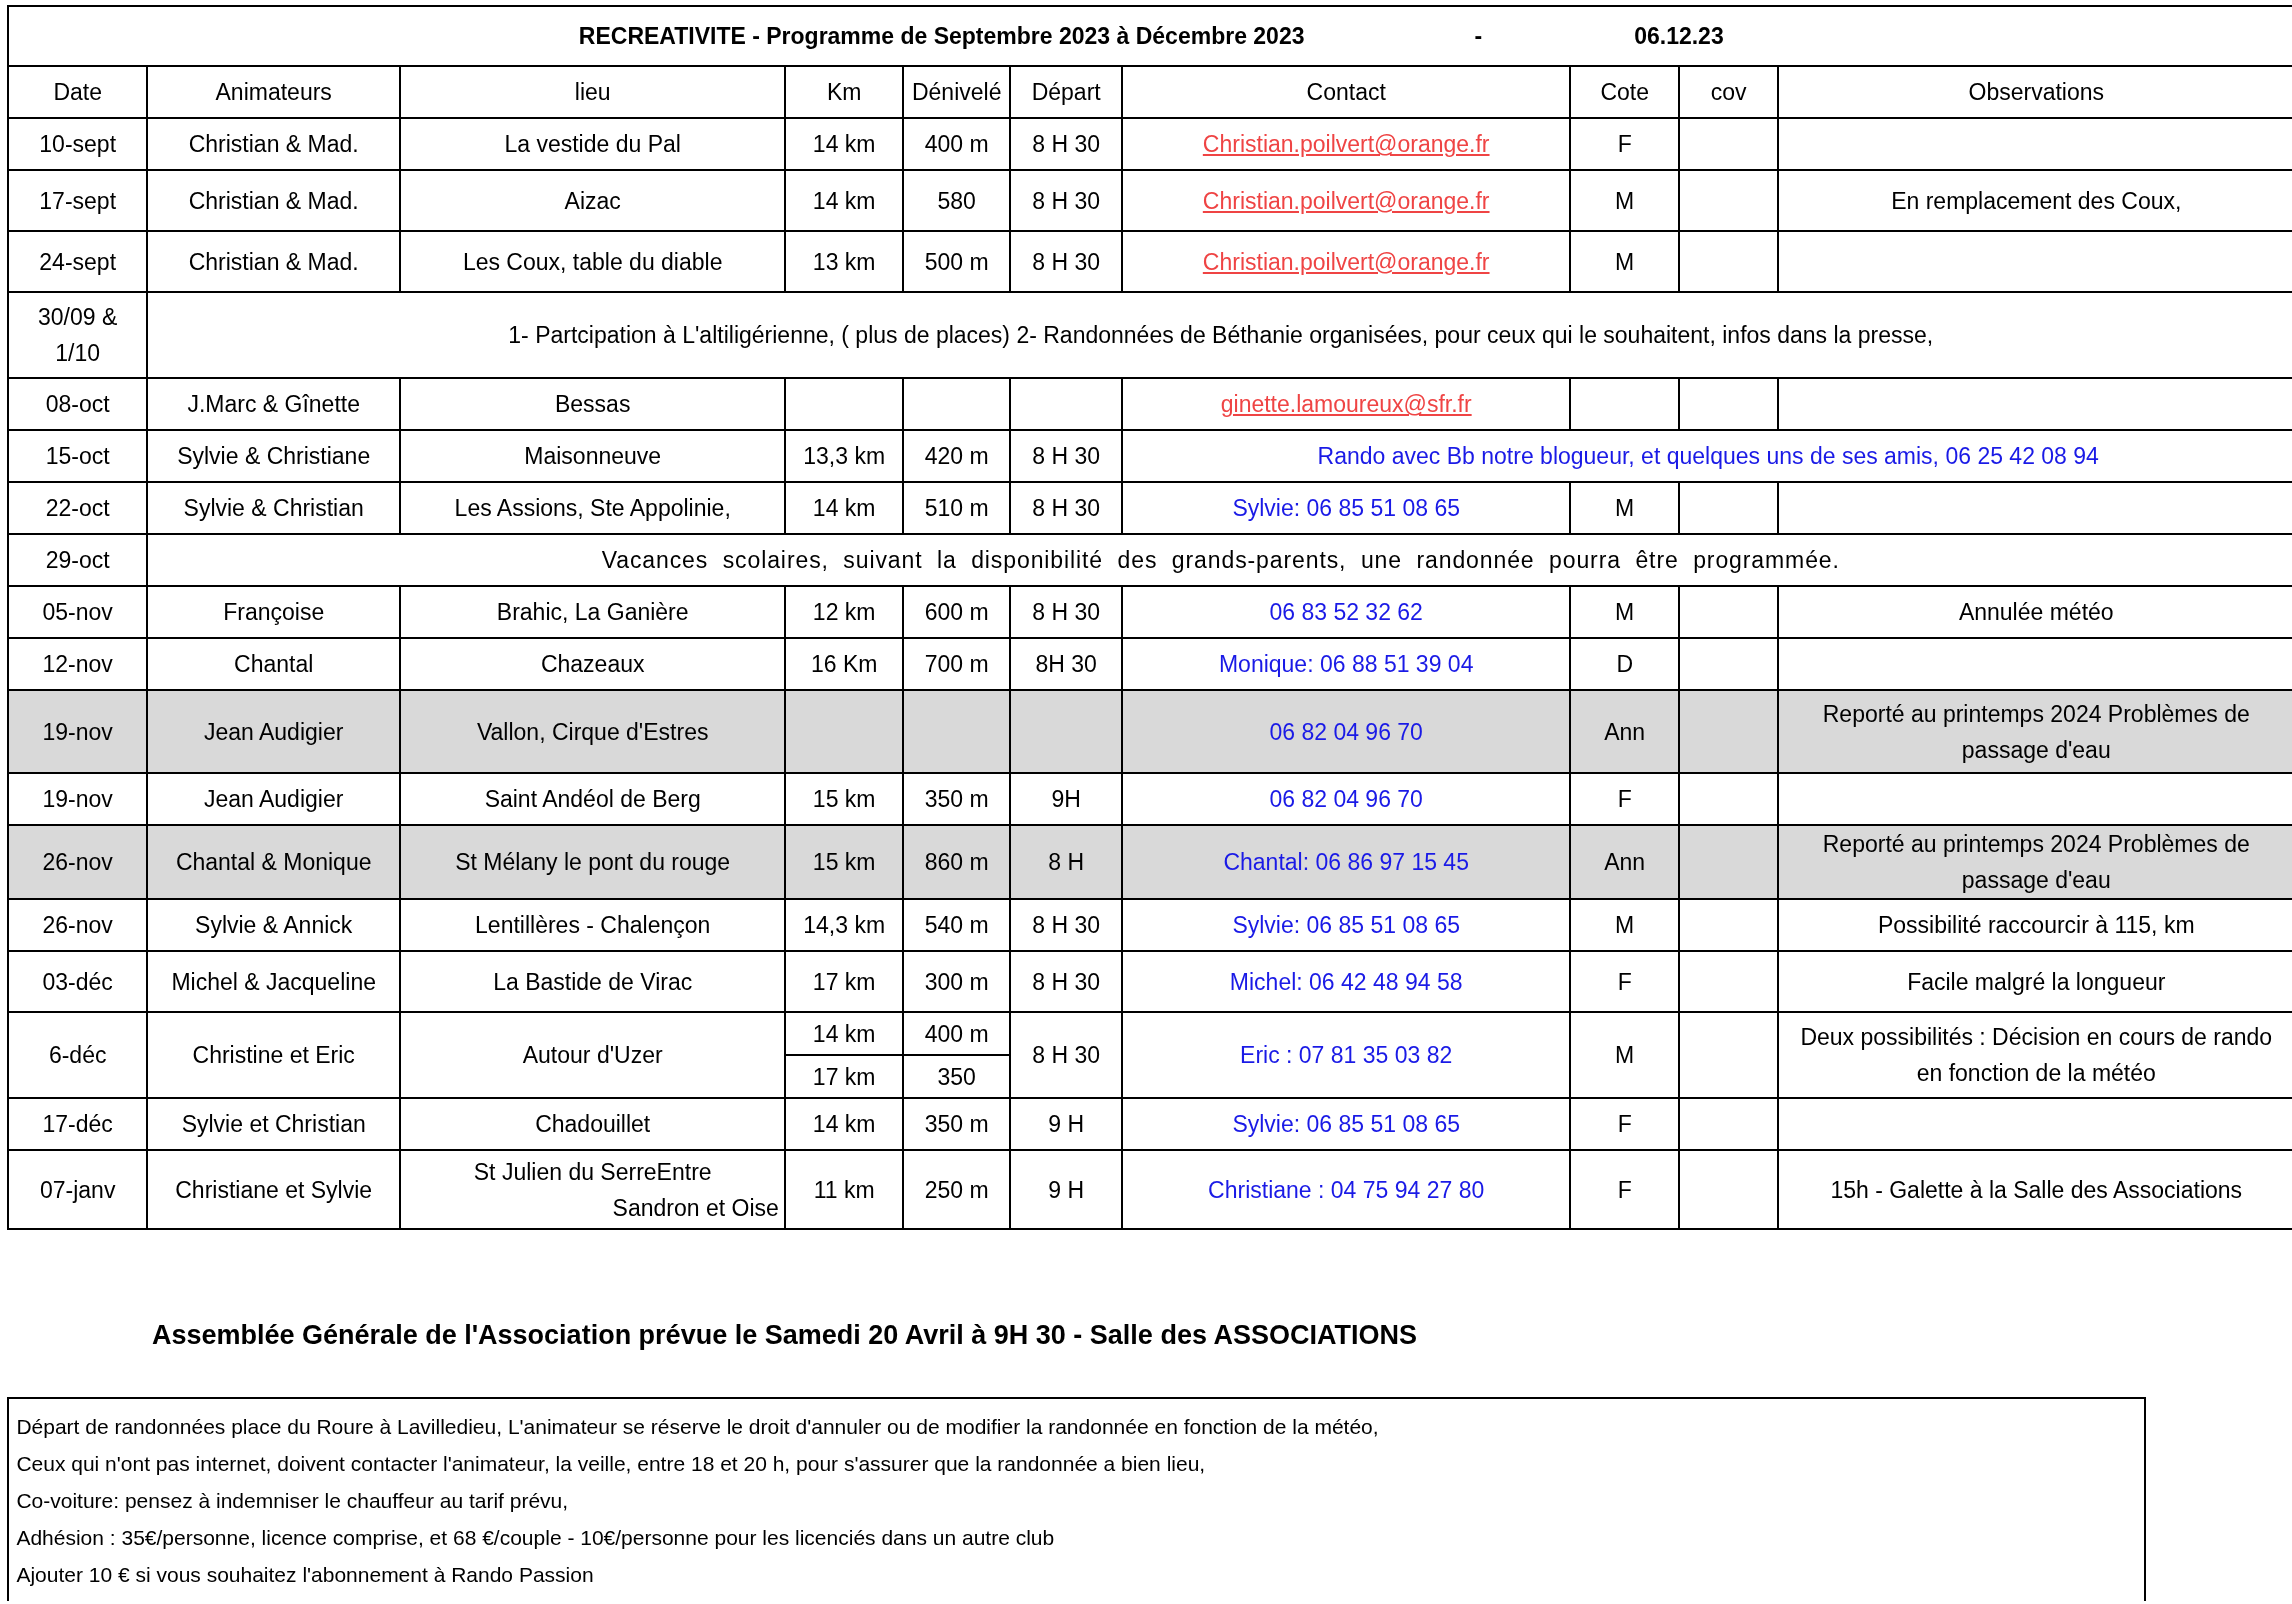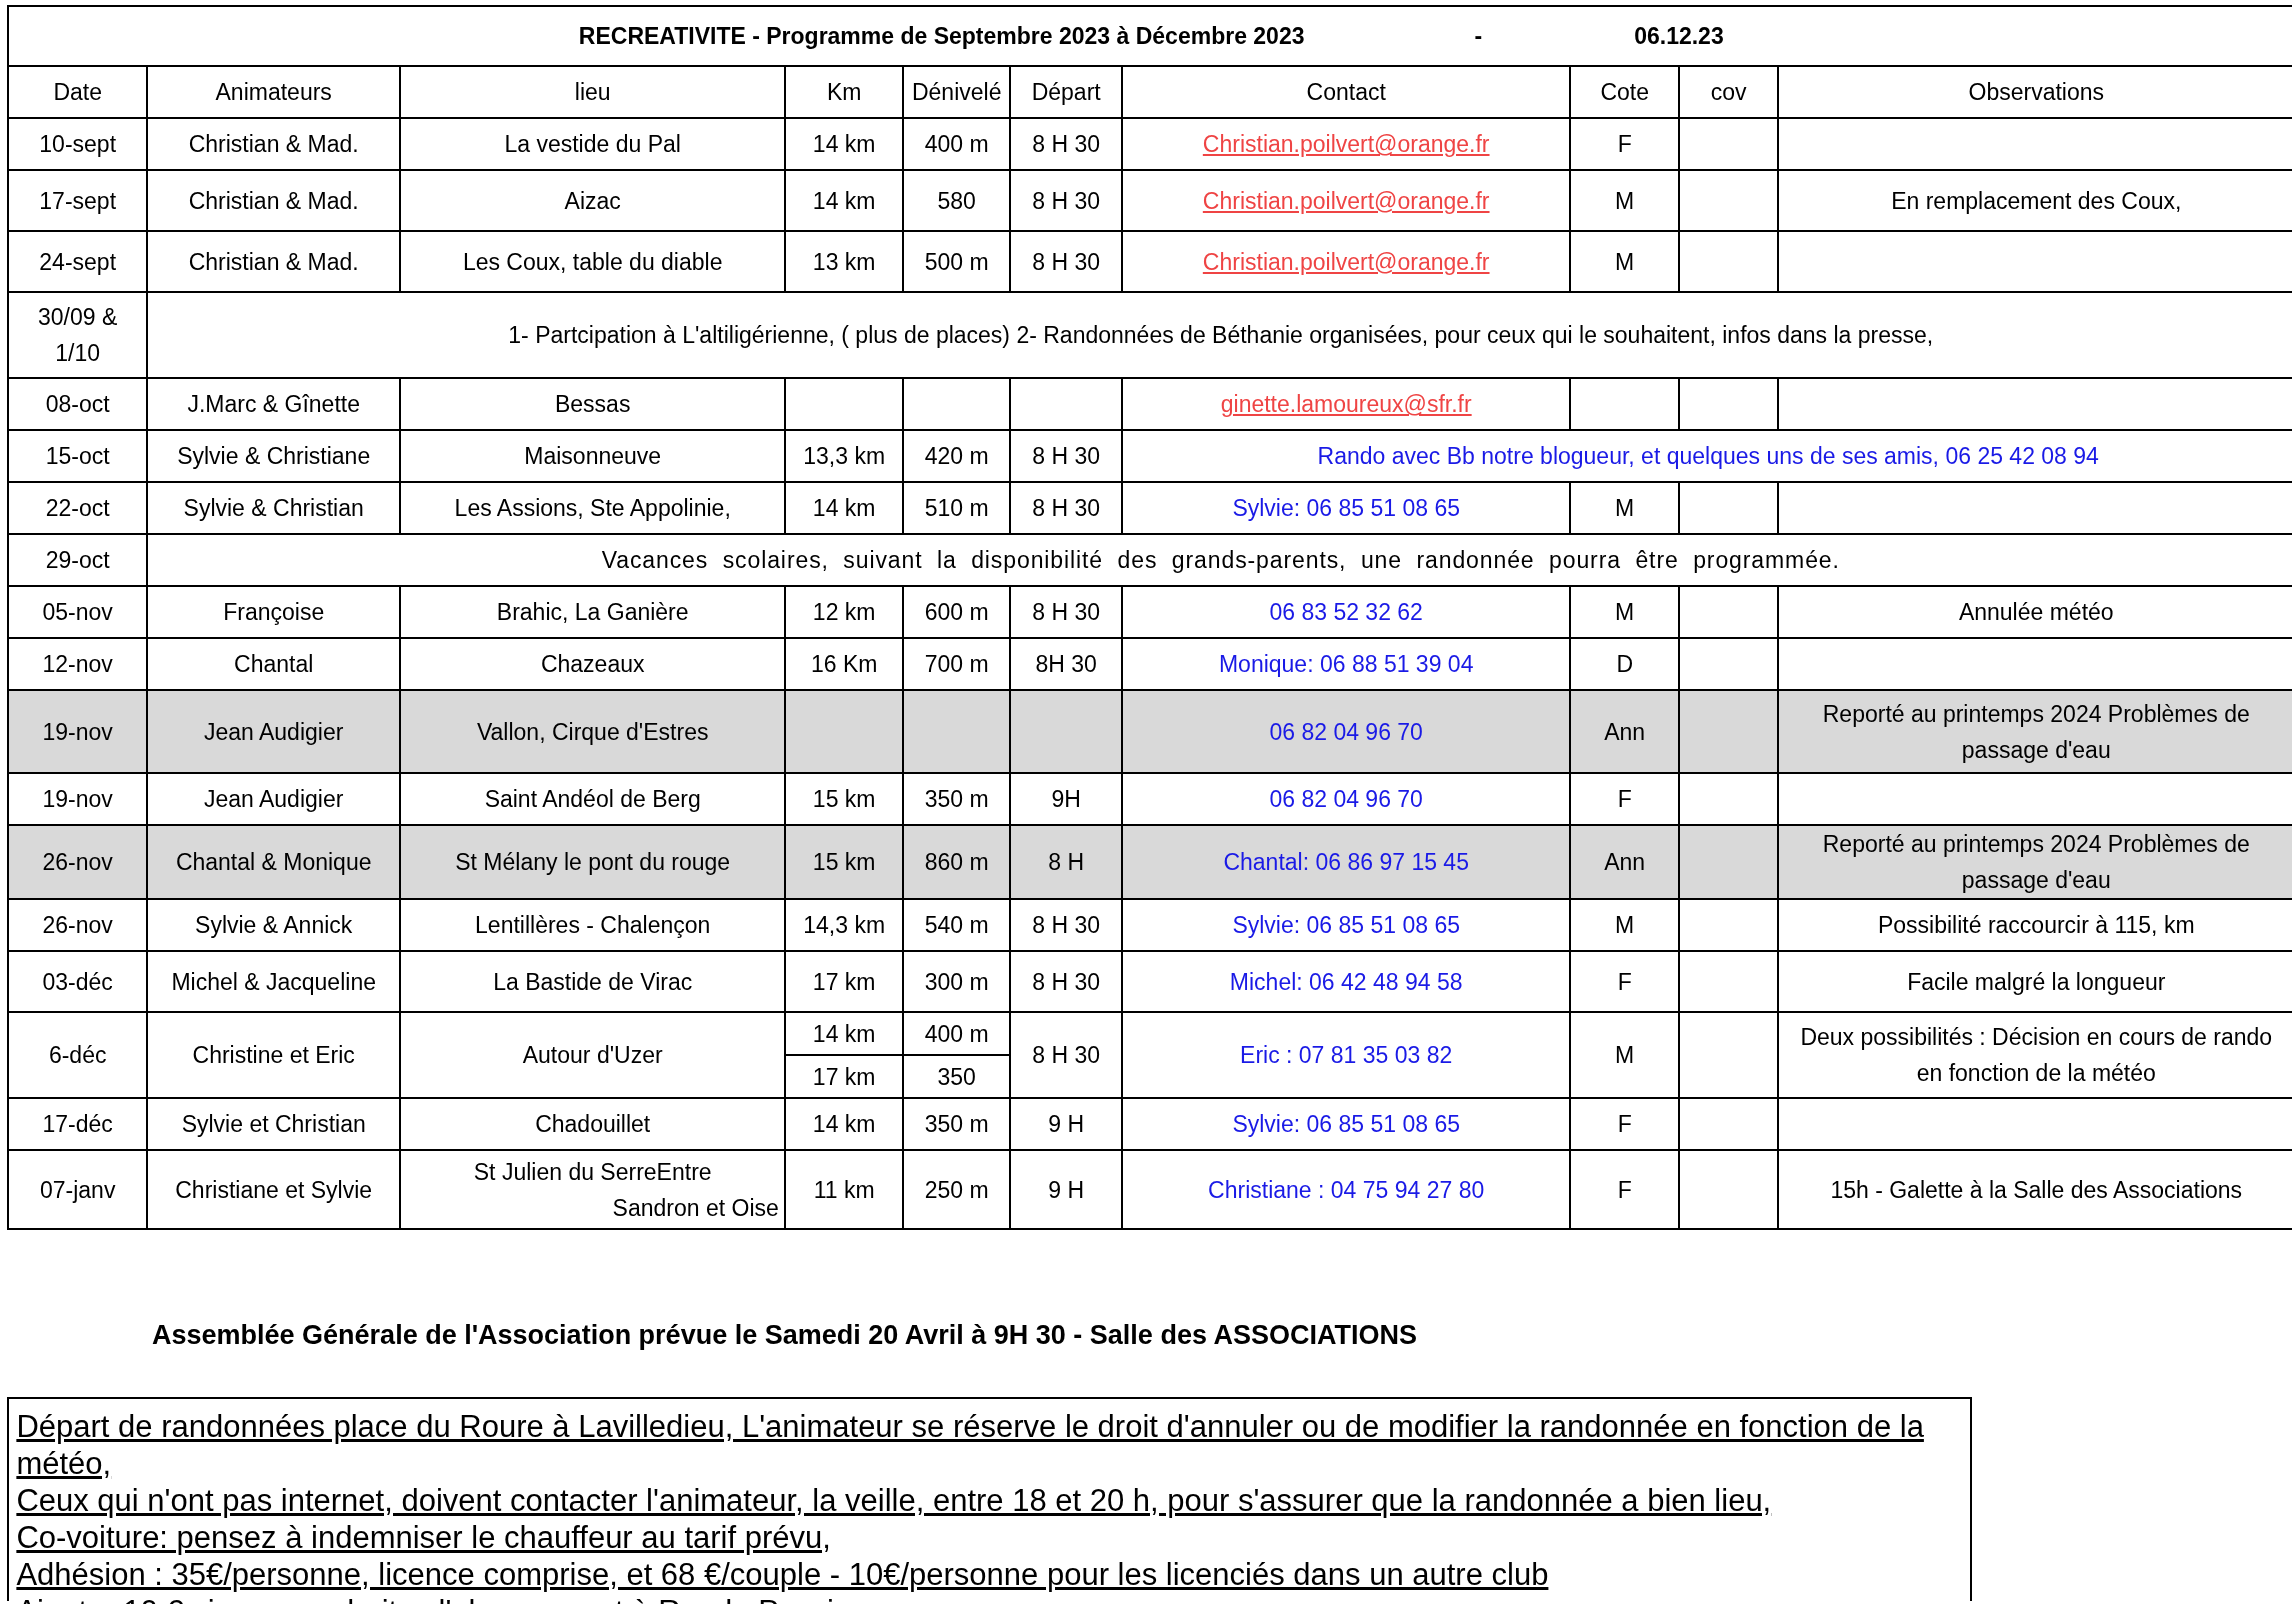--- a/index.html
+++ b/index.html
@@ -27,23 +27,23 @@
   .note { letter-spacing: 0.9px; word-spacing: 7.2px; }
   .two-line { line-height: 34px; }
   td.sub { height: 41px !important; font-size: 23px; }
   .lieu-multi { text-align: left; line-height: 32px; font-size: 21.5px; }
   .lieu-multi .l1 { display: flex; justify-content: center; padding: 0 18px; }
   .lieu-multi .l2 { text-align: right; }
   .agm {
     position: absolute; left: 152px; top: 1320px; font-weight: bold; font-size: 27px;
   }
   .info {
-    position: absolute; left: 7.2px; top: 1397px; width: 1965px; height: 204px;
+    position: absolute; left: 7.2px; top: 1397px; width: 2139px; height: 204px;
     border: 2.7px solid #000; border-bottom: none; box-sizing: border-box;
-    padding: 9px 0 0 7.2px; font-size: 31px; line-height: 37px; text-decoration: underline;
+    padding: 9px 0 0 7.2px; font-size: 21px; line-height: 37px;
   }
 </style>
 </head>
 <body>
 
 <table class="prog">
   <colgroup>
     <col style="width:139px">
       <col style="width:253px">
       <col style="width:385px">

